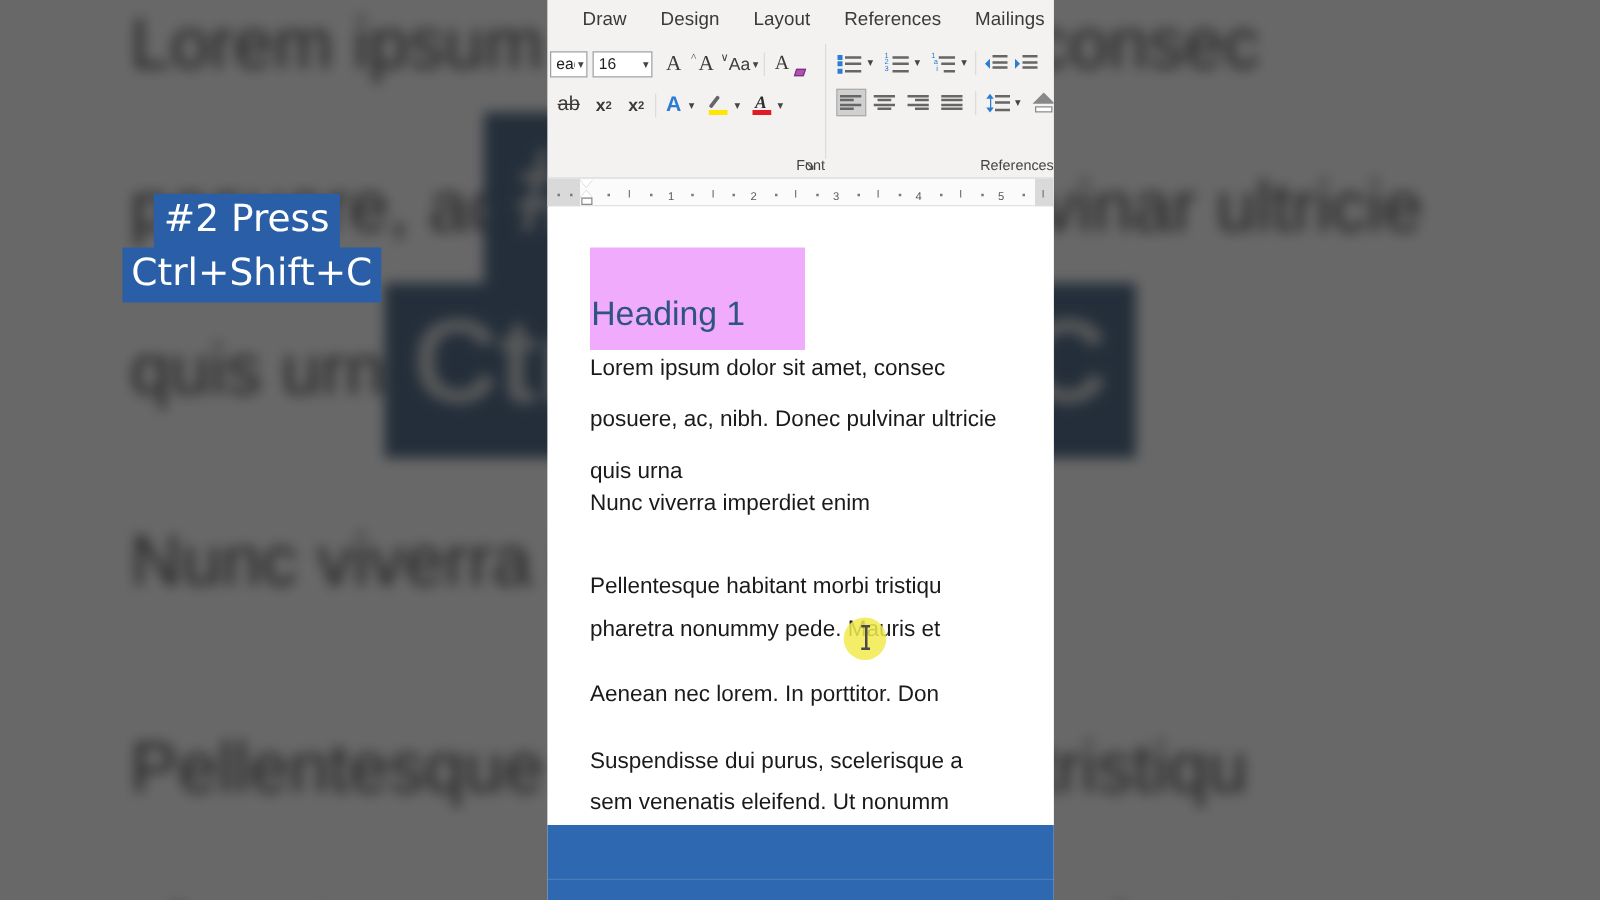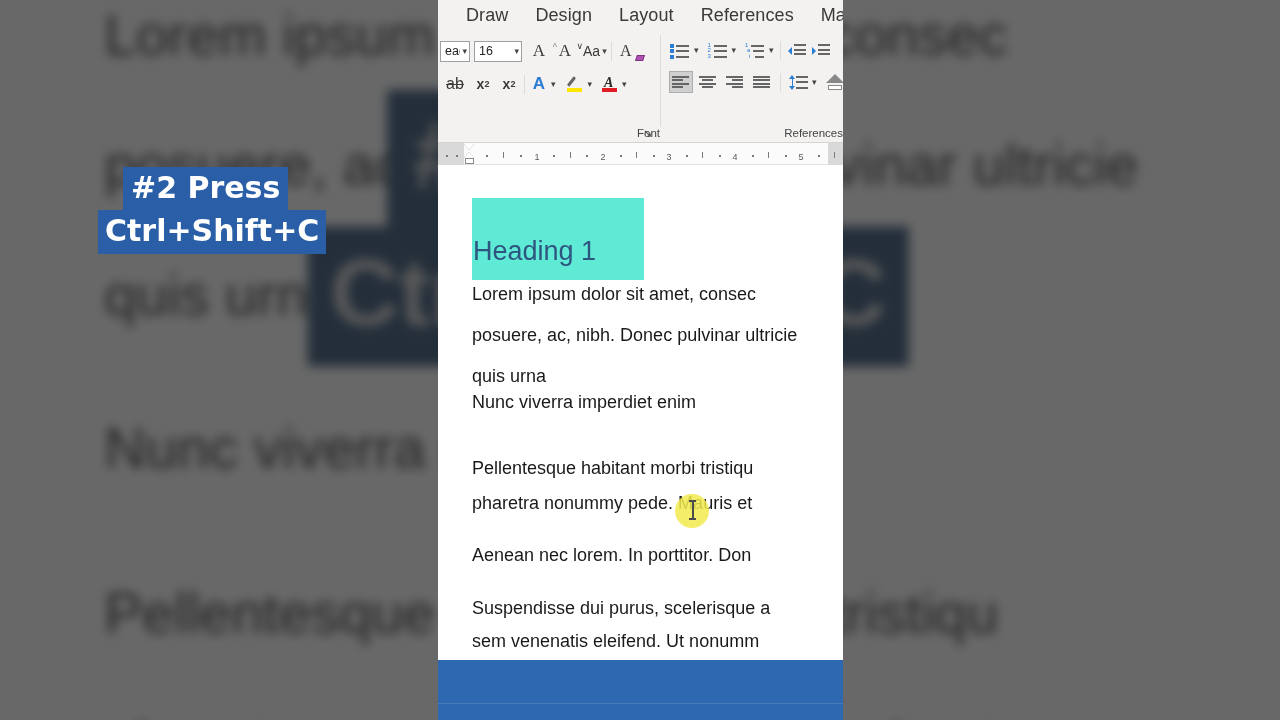--- a/index.html
+++ b/index.html
@@ -68,21 +68,21 @@
   }
   #tabbar{
     position:absolute; left:0; top:0; width:405px; height:30px;
     display:flex; align-items:center;
     padding-left:28px;
     gap:27px;
     white-space:nowrap;
     overflow:hidden;
   }
   .tab{
-    font-size:18px; color:#3b3a39;
+    font-size:15px; color:#3b3a39;
     letter-spacing:.1px;
     cursor:pointer;
   }
 
   #ribbon-body{
     position:absolute; left:0; top:31px; width:405px; height:112px;
   }
   .grp{ position:absolute; top:0; height:112px; }
   .grp-label{
     position:absolute; bottom:4px; width:100%;
@@ -185,38 +185,37 @@
   }
 
   
   #doc{
     position:absolute; left:0; top:166px; width:405px; height:494px;
     background:#ffffff; overflow:hidden;
   }
   #doc-inner{ position:relative; width:405px; height:494px; }
   .d-head{
     position:absolute; left:34px; top:32px;
-    width:172px; height:82px; background:#5eead4;
+    width:172px; height:82px; background:#f0abfc;
   }
   .d-head span{
     position:absolute; left:1px; bottom:15px;
     font-size:27px; color:#2e5580; line-height:1;
   }
   .d-p{
     position:absolute; left:34px;
     font-size:18px; line-height:41px; color:#1a1a1a; white-space:nowrap;
   }
 
   
   .chip{
     position:absolute;
-    color:#ffffff; font-weight:bold; white-space:nowrap;
+    color:#ffffff; font-weight:normal; white-space:nowrap;
     line-height:1; z-index:40;
     font-family:"DejaVu Sans", sans-serif;
-    margin-top:12px;
   }
   #chip1{
     left:123px; top:155px;
     background:#2a5fa8;
     font-size:30px;
     padding:6px 8px 8px 8px;
   }
   #chip2{
     left:98px; top:198px;
     background:#2a5fa8;

